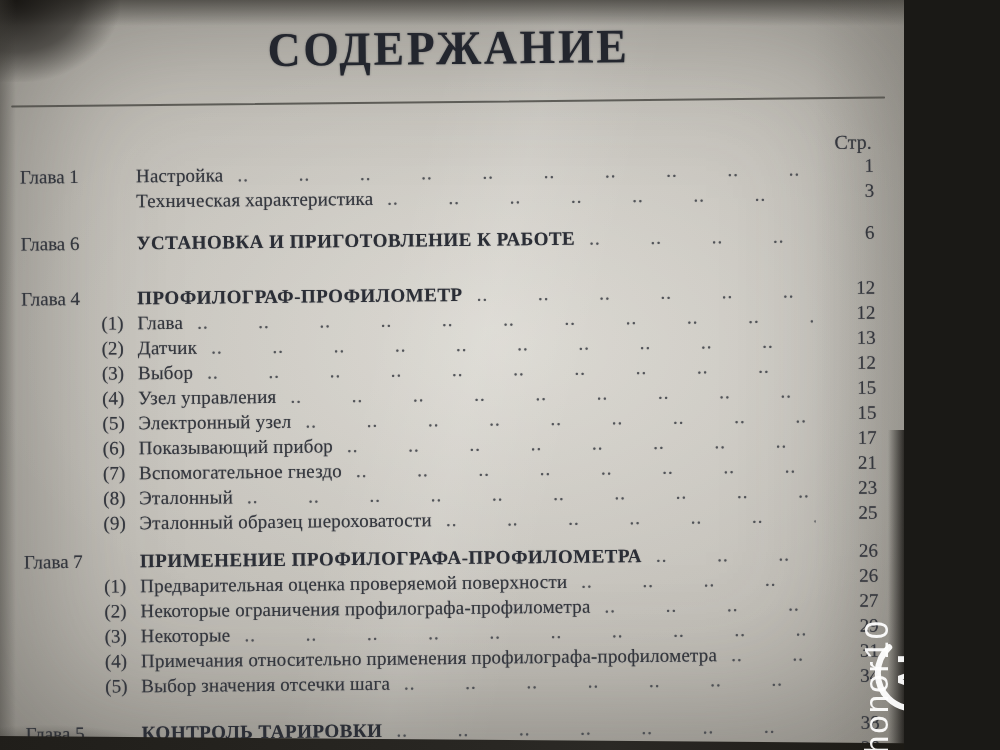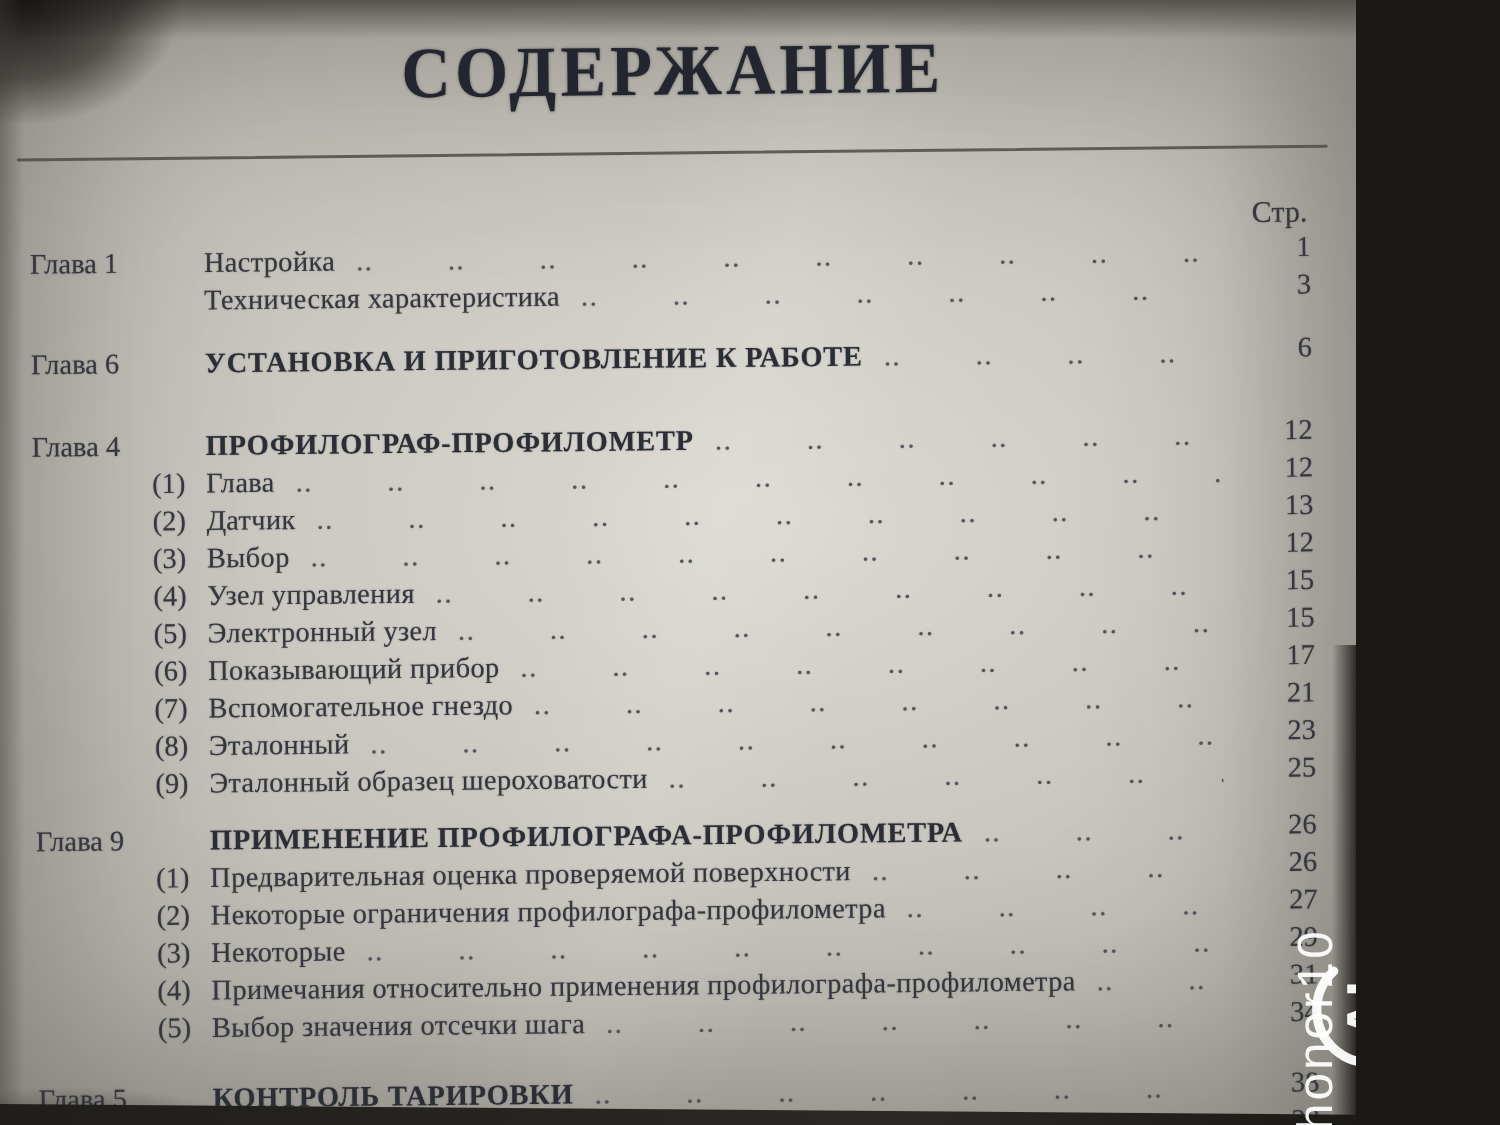--- a/index.html
+++ b/index.html
@@ -177,21 +177,21 @@
           <div class="row">
     <span class="chap"></span>
     <span class="ino">(9)</span>
     <span class="ttl">Эталонный образец шероховатости</span>
     <span class="leader">.. .. .. .. .. .. .. .. .. .. .. .. .. .. .. .. .. .. .. .. .. .. .. .. </span>
     <span class="pg">25</span>
   </div>
         </div>
         <div class="sec s4">
           <div class="row strong">
-    <span class="chap">Глава 9</span>
+    <span class="chap">Глава 7</span>
     <span class="ino"></span>
     <span class="ttl">ПРИМЕНЕНИЕ ПРОФИЛОГРАФА-ПРОФИЛОМЕТРА</span>
     <span class="leader">.. .. .. .. .. .. .. .. .. .. .. .. .. .. .. .. .. .. .. .. .. .. .. .. </span>
     <span class="pg">26</span>
   </div>
           <div class="row">
     <span class="chap"></span>
     <span class="ino">(1)</span>
     <span class="ttl">Предварительная оценка проверяемой поверхности</span>
     <span class="leader">.. .. .. .. .. .. .. .. .. .. .. .. .. .. .. .. .. .. .. .. .. .. .. .. </span>

